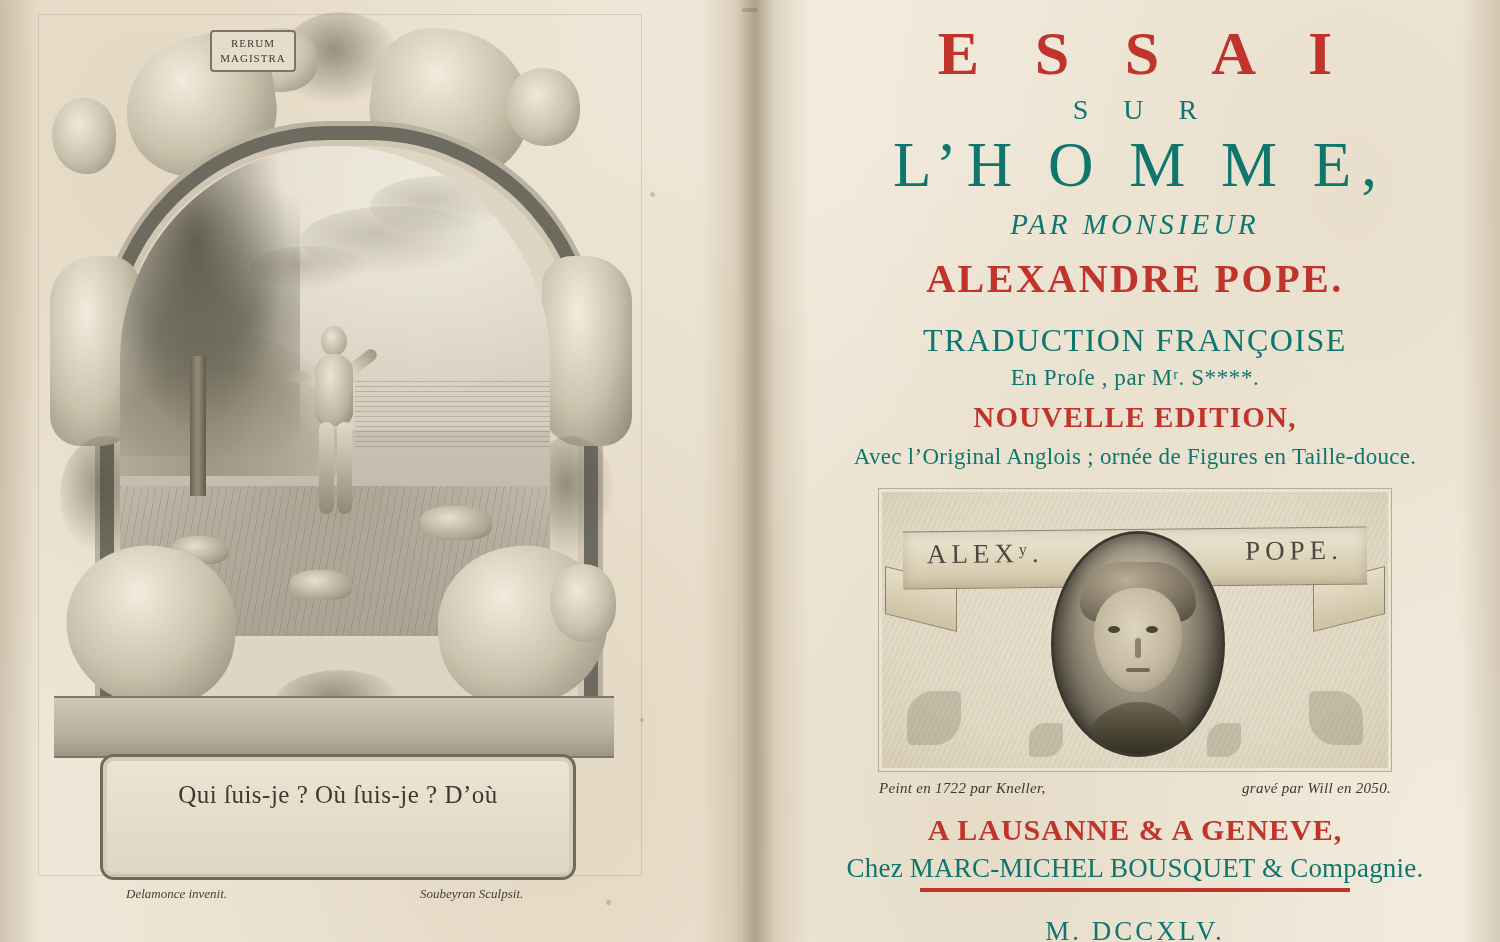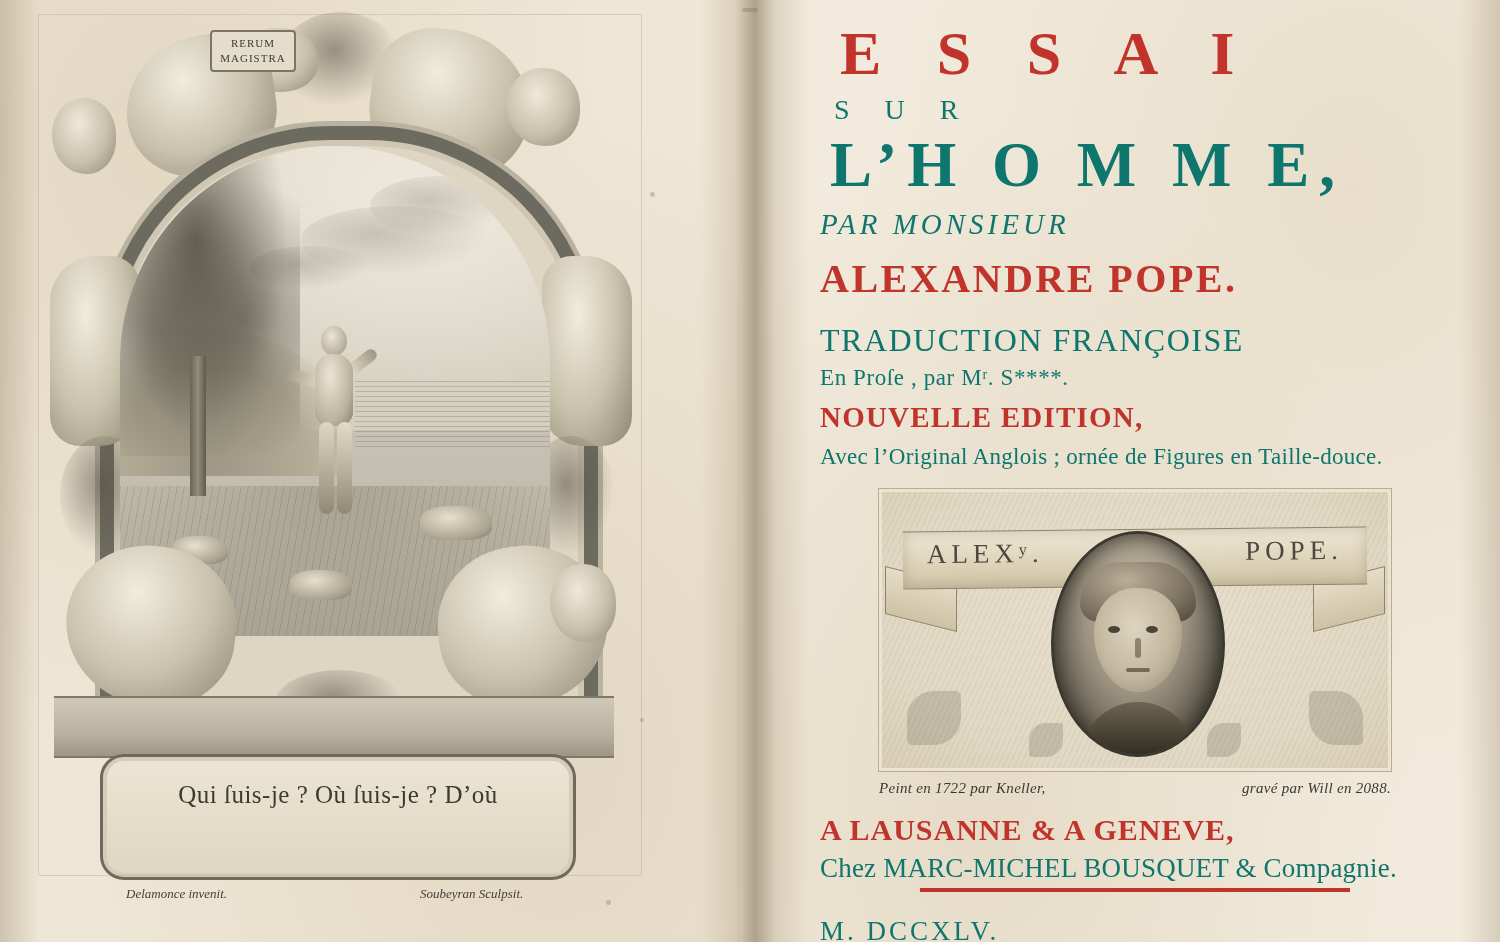--- a/index.html
+++ b/index.html
@@ -64,21 +64,21 @@
     background: rgba(120,100,70,0.30);
   }
 
   
   .title-page {
     position: absolute;
     left: 820px;
     top: 0;
     width: 630px;
     height: 942px;
-    text-align: left;
+    text-align: center;
     color: #2b2b28;
   }
   .red { color: #c0342b; }
   .blk { color: #0f766e; }
 
   .t-essai {
     margin-top: 22px;
     font-size: 62px;
     letter-spacing: 20px;
     font-weight: 700;
@@ -89,21 +89,21 @@
     margin-top: 10px;
     font-size: 28px;
     letter-spacing: 14px;
     font-weight: 400;
     text-indent: 14px;
   }
   .t-lhomme {
     margin-top: 6px;
     font-size: 63px;
     letter-spacing: 10px;
-    font-weight: 700;
+    font-weight: 400;
     line-height: 1.05;
     text-indent: 10px;
   }
   .t-par {
     margin-top: 10px;
     font-size: 29px;
     font-style: italic;
     letter-spacing: 4px;
     font-weight: 400;
   }
@@ -388,21 +388,21 @@
   .f3 { left: 496px; top: 430px; width: 90px; height: 120px; }
   .f4 { left: 244px; top: 664px; width: 130px; height: 70px; }
   .plinth {
     position:absolute; left: 24px; top: 690px; width: 560px; height: 58px;
     background: linear-gradient(to bottom, #cfc8b6 0%, #b9b2a0 60%, #9d9685 100%);
     border-top: 2px solid #7e7868; border-bottom: 2px solid #7e7868;
   }
   .banner {
     position:absolute; left: 70px; top: 748px; width: 470px; height: 120px;
     border: 3px solid #6f6a5e;
-    border-radius: 24px;
+    border-radius: 14px;
     background: linear-gradient(to bottom, #ece5d3, #ded6c2);
     box-shadow: inset 0 0 0 4px #d6cdb8;
   }
   .banner-txt {
     position:absolute; left: 0; top: 20px; width: 100%;
     text-align:center; color: #3c3a33;
     font-size: 25px; line-height: 1.45; letter-spacing: 0.5px;
   }
   .plaque {
     position: absolute; left: 180px; top: 24px; width: 86px; height: 42px;
@@ -525,21 +525,21 @@
         <div class="collar"></div>
       </div>
       <div class="vig-flourish fl-1"></div>
       <div class="vig-flourish fl-2"></div>
       <div class="vig-flourish fl-3"></div>
       <div class="vig-flourish fl-4"></div>
     </div>
 
     <div class="credits">
       <span>Peint en 1722 par Kneller,</span>
-      <span>gravé par Will en 2088.</span>
+      <span>gravé par Will en 2050.</span>
     </div>
 
     <div class="t-place red">A LAUSANNE &amp; A GENEVE,</div>
     <div>
       <span class="t-chez blk">Chez MARC-MICHEL BOUSQUET &amp; Compagnie.</span>
       <span class="rule-red"></span>
     </div>
     <div class="t-year blk">M. DCCXLV.</div>
   </div>
 

